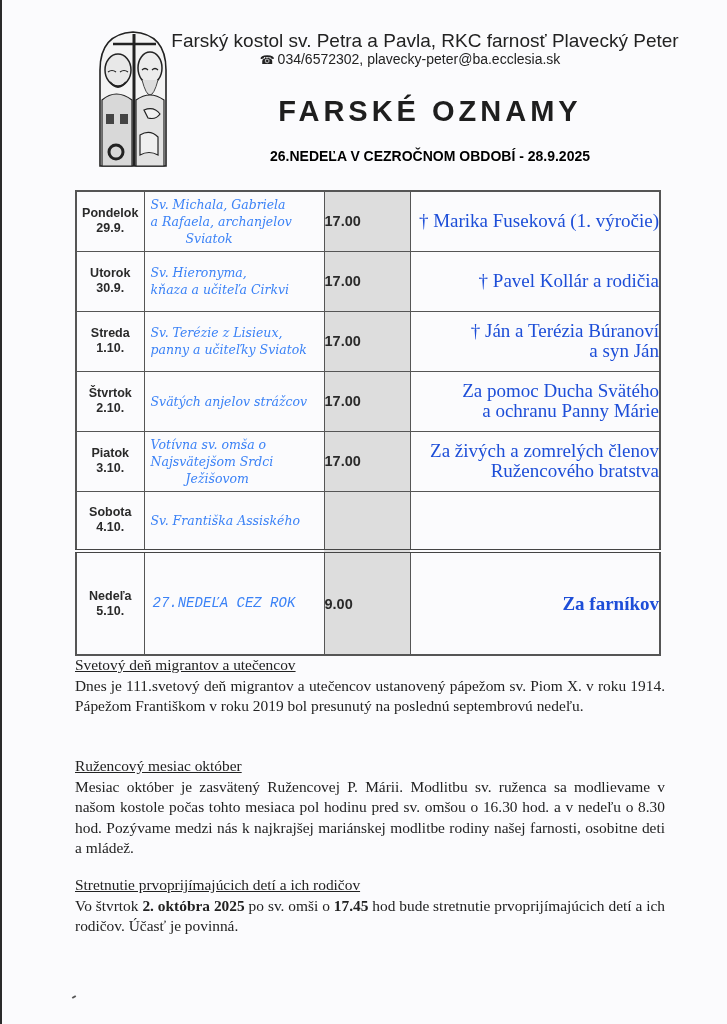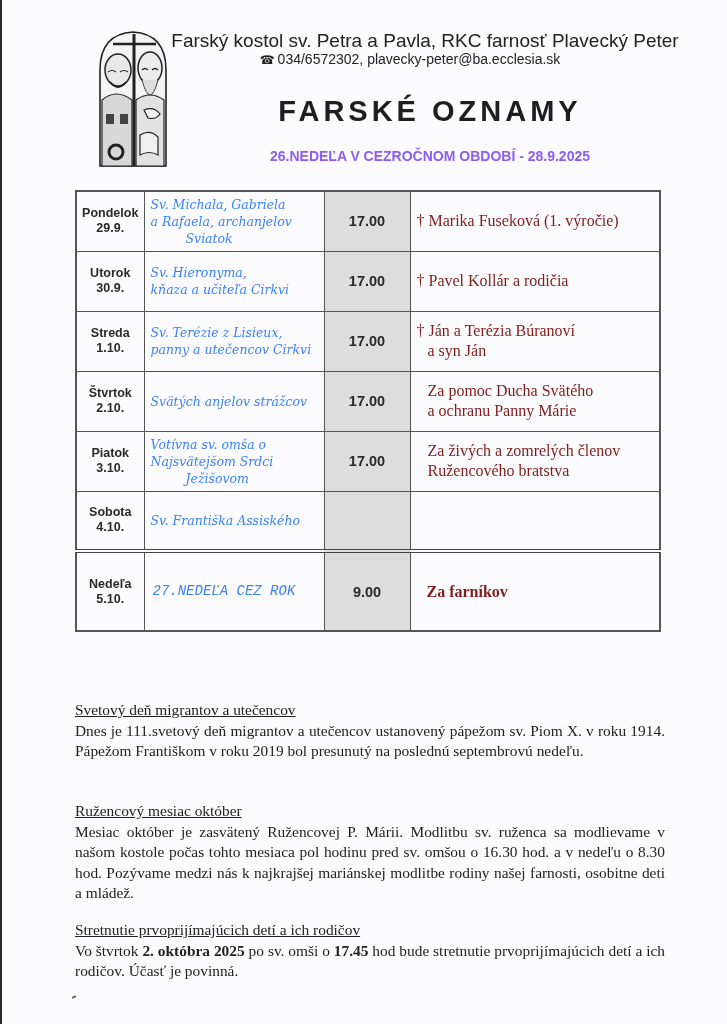--- a/index.html
+++ b/index.html
@@ -19,63 +19,63 @@
       font-family: "Liberation Sans", sans-serif; font-size: 14px; color: #222;
     }
     .phone-icon { font-size: 12px; margin-right: 3px; }
     .title {
       position: absolute; left: 180px; width: 500px; top: 95px; text-align: center;
       font-family: "Liberation Sans", sans-serif; font-weight: bold; font-size: 29px;
       letter-spacing: 4px; color: #1e1e1e;
     }
     .subtitle {
       position: absolute; left: 180px; width: 500px; top: 148px; text-align: center;
-      font-family: "Liberation Sans", sans-serif; font-weight: bold; font-size: 14px; color: #8b5cf6;
+      font-family: "Liberation Sans", sans-serif; font-weight: bold; font-size: 14px; color: #000000;
     }
     .sched {
       position: absolute; left: 75px; top: 190px; width: 584px;
       border-collapse: collapse; table-layout: fixed;
       border: 2px solid #555;
     }
     .sched td { border: 1px solid #555; padding: 0; vertical-align: middle; }
     .sched col.c1 { width: 68px; }
     .sched col.c2 { width: 180px; }
     .sched col.c3 { width: 86px; }
     .sched col.c4 { width: 250px; }
     .sched tr.r { height: 60px; }
-    .sched tr.sun { height: 80px; }
+    .sched tr.sun { height: 104px; }
     .sched tr.sun td { border-top: 4px double #444; }
     .day {
       text-align: center; font-family: "Liberation Sans", sans-serif; font-weight: bold;
       font-size: 12.5px; line-height: 15px; color: #2a2a2a;
     }
     .day span { display: block; text-align: center; }
     .feast {
       font-family: "DejaVu Serif", serif; font-style: italic; font-size: 12.5px;
       line-height: 17px; color: #3b82f6; padding-left: 6px !important;
     }
     .feast span { display: block; white-space: nowrap; }
     .feast .ind { padding-left: 35px; }
     .feast.sunday { font-family: Liberation Mono, monospace; font-size: 14px; padding-left: 8px !important; }
     .time {
       background: #dddddd;
-      text-align: center; font-family: "Liberation Sans", sans-serif; font-weight: bold;
+      text-align: left; font-family: "Liberation Sans", sans-serif; font-weight: bold;
       font-size: 14.5px; color: #2a2a2a;
     }
     .intent {
-      font-family: "Liberation Serif", serif; font-size: 16px; line-height: 20px;
-      color: #7f1d1d; padding-left: 6px !important;
+      font-family: "Liberation Serif", serif; font-size: 19px; line-height: 20px;
+      color: #1d4ed8; padding-left: 6px !important; text-align: right;
     }
     .intent span { display: block; }
     .intent .ind { padding-left: 11px; }
     .intent.plain { padding-left: 17px !important; }
     .intent.bold { font-weight: bold; padding-left: 16px !important; }
     .section {
       position: absolute; left: 75px; width: 590px;
-      font-family: "Liberation Serif", serif; font-size: 15.4px; line-height: 20.5px; color: #222; margin-top: 45px;
+      font-family: "Liberation Serif", serif; font-size: 15.4px; line-height: 20.5px; color: #222;
     }
     .section .head { text-decoration: underline; display: block; }
     .section p { margin: 0; text-align: justify; }
     .sec1 { top: 655px; }
     .sec2 { top: 756px; }
     .sec3 { top: 875px; }
     .speck { position: absolute; left: 72px; top: 996px; width: 4px; height: 2px; background: #555; transform: rotate(-30deg); }
   </style>
 </head>
 <body>
@@ -151,21 +151,21 @@
           <span>† Pavel Kollár a rodičia</span>
         </td>
     </tr>
     <tr class="r">
       <td class="day">
           <span>Streda</span>
           <span>1.10.</span>
         </td>
       <td class="feast">
           <span>Sv. Terézie z Lisieux,</span>
-          <span>panny a utečencov Cirkvi</span>
+          <span>panny a učiteľky Sviatok</span>
         </td>
       <td class="time">17.00</td>
       <td class="intent">
           <span>† Ján a Terézia Búranoví</span>
           <span class="ind">a syn Ján</span>
         </td>
     </tr>
     <tr class="r">
       <td class="day">
           <span>Štvrtok</span>

